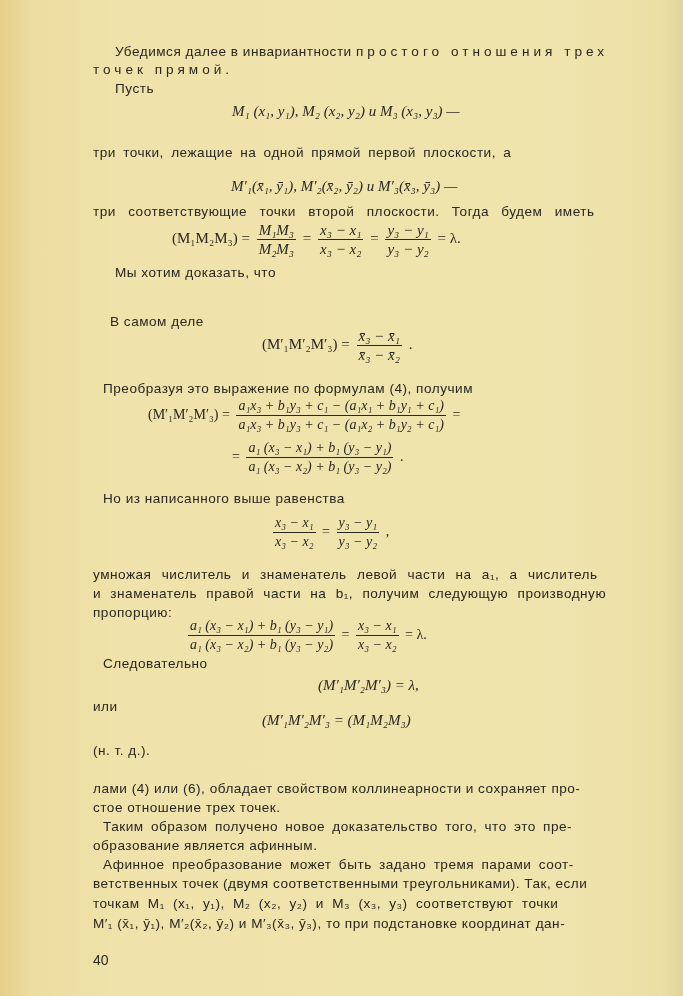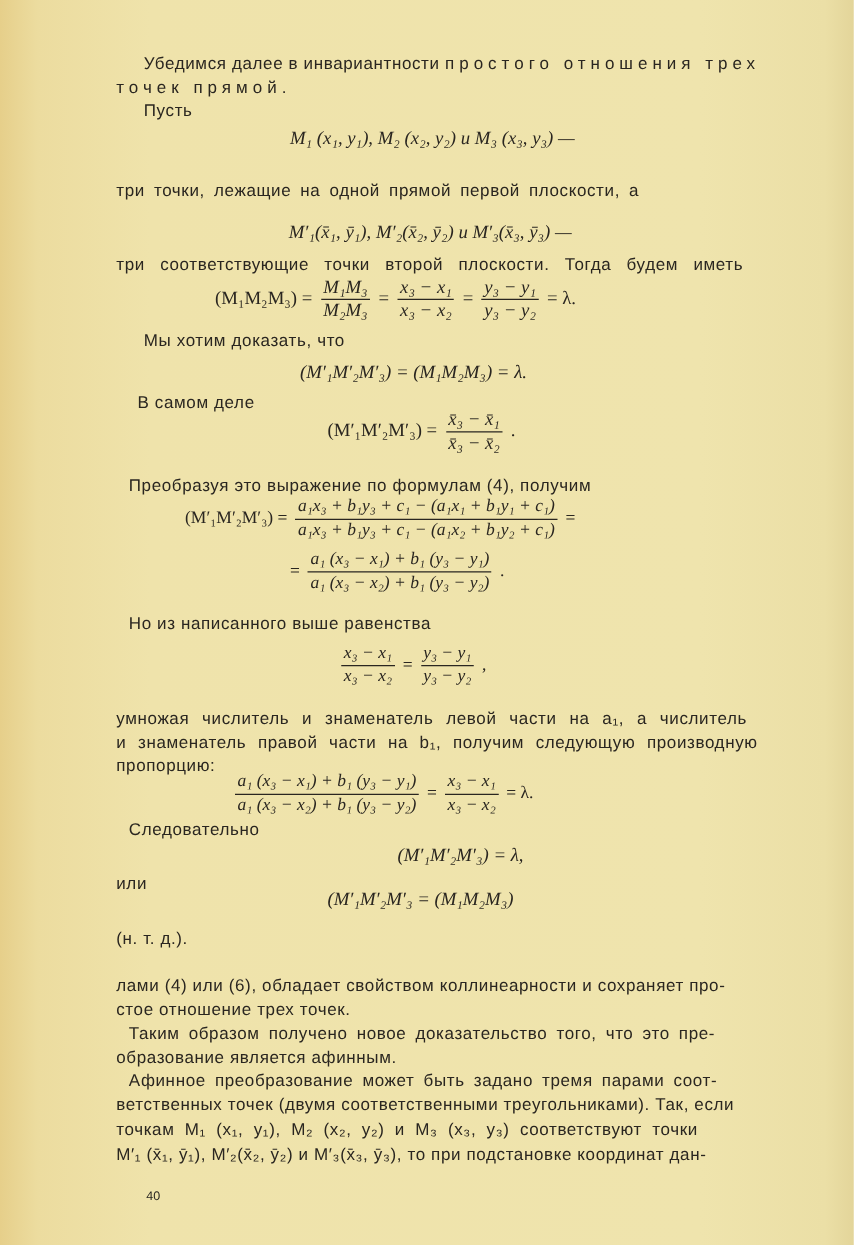--- a/index.html
+++ b/index.html
@@ -12,21 +12,21 @@
   }
   .page { position: absolute; left: 0; top: 0; width: 548px; height: 996px; }
   .line { position: absolute; white-space: nowrap; font-size: 14.5px; line-height: 18px; letter-spacing: 0.2px; }
   .sans { font-family: "Liberation Sans", "DejaVu Sans", sans-serif; font-size: 13.6px; letter-spacing: 0.5px; }
   .spaced { letter-spacing: 4px; }
   .math { font-family: "Liberation Serif", "DejaVu Serif", serif; font-style: italic; font-size: 15px; position: absolute; white-space: nowrap; }
   .math .up { font-style: normal; }
   .frac { display: inline-flex; flex-direction: column; align-items: flex-start; vertical-align: middle; margin: 0 3px; }
   .frac .num { border-bottom: 1px solid #2a2620; padding: 0 2px 1px; line-height: 16px; }
   .frac .den { padding: 1px 2px 0; line-height: 16px; }
-  .pagenum { position: absolute; left: 93px; top: 952px; font-family: "Liberation Sans", sans-serif; font-size: 10px; margin-left: 24px; }
+  .pagenum { position: absolute; left: 93px; top: 952px; font-family: "Liberation Sans", sans-serif; font-size: 14px; }
 </style>
 </head>
 <body>
 
 <div class="page">
 
   <div class="line" style="left:115px; top:42px;">
     <span class="sans">Убедимся далее в инвариантности </span><span class="sans spaced">простого отношения трех</span>
   </div>
   <div class="line sans spaced" style="left:93px; top:61px;">точек прямой.</div>
@@ -54,21 +54,20 @@
     <span class="up">=</span>
     <span class="frac">
         <span class="num">y₃ − y₁</span>
         <span class="den">y₃ − y₂</span>
       </span>
     <span class="up">= λ.</span>
   </div>
 
   <div class="line sans" style="left:115px; top:264px;">Мы хотим доказать, что</div>
 
-  <div class="math" style="left:240px; top:290px;">(M′₁M′₂M′₃) = (M₁M₂M₃) = λ.</div>
 
   <div class="line sans" style="left:110px; top:313px;">В самом деле</div>
 
   <div class="math" style="left:262px; top:328px;">
     <span class="up">(M′₁M′₂M′₃) =</span>
     <span class="frac">
         <span class="num">x̄₃ − x̄₁</span>
         <span class="den">x̄₃ − x̄₂</span>
       </span>
     <span class="up">.</span>

